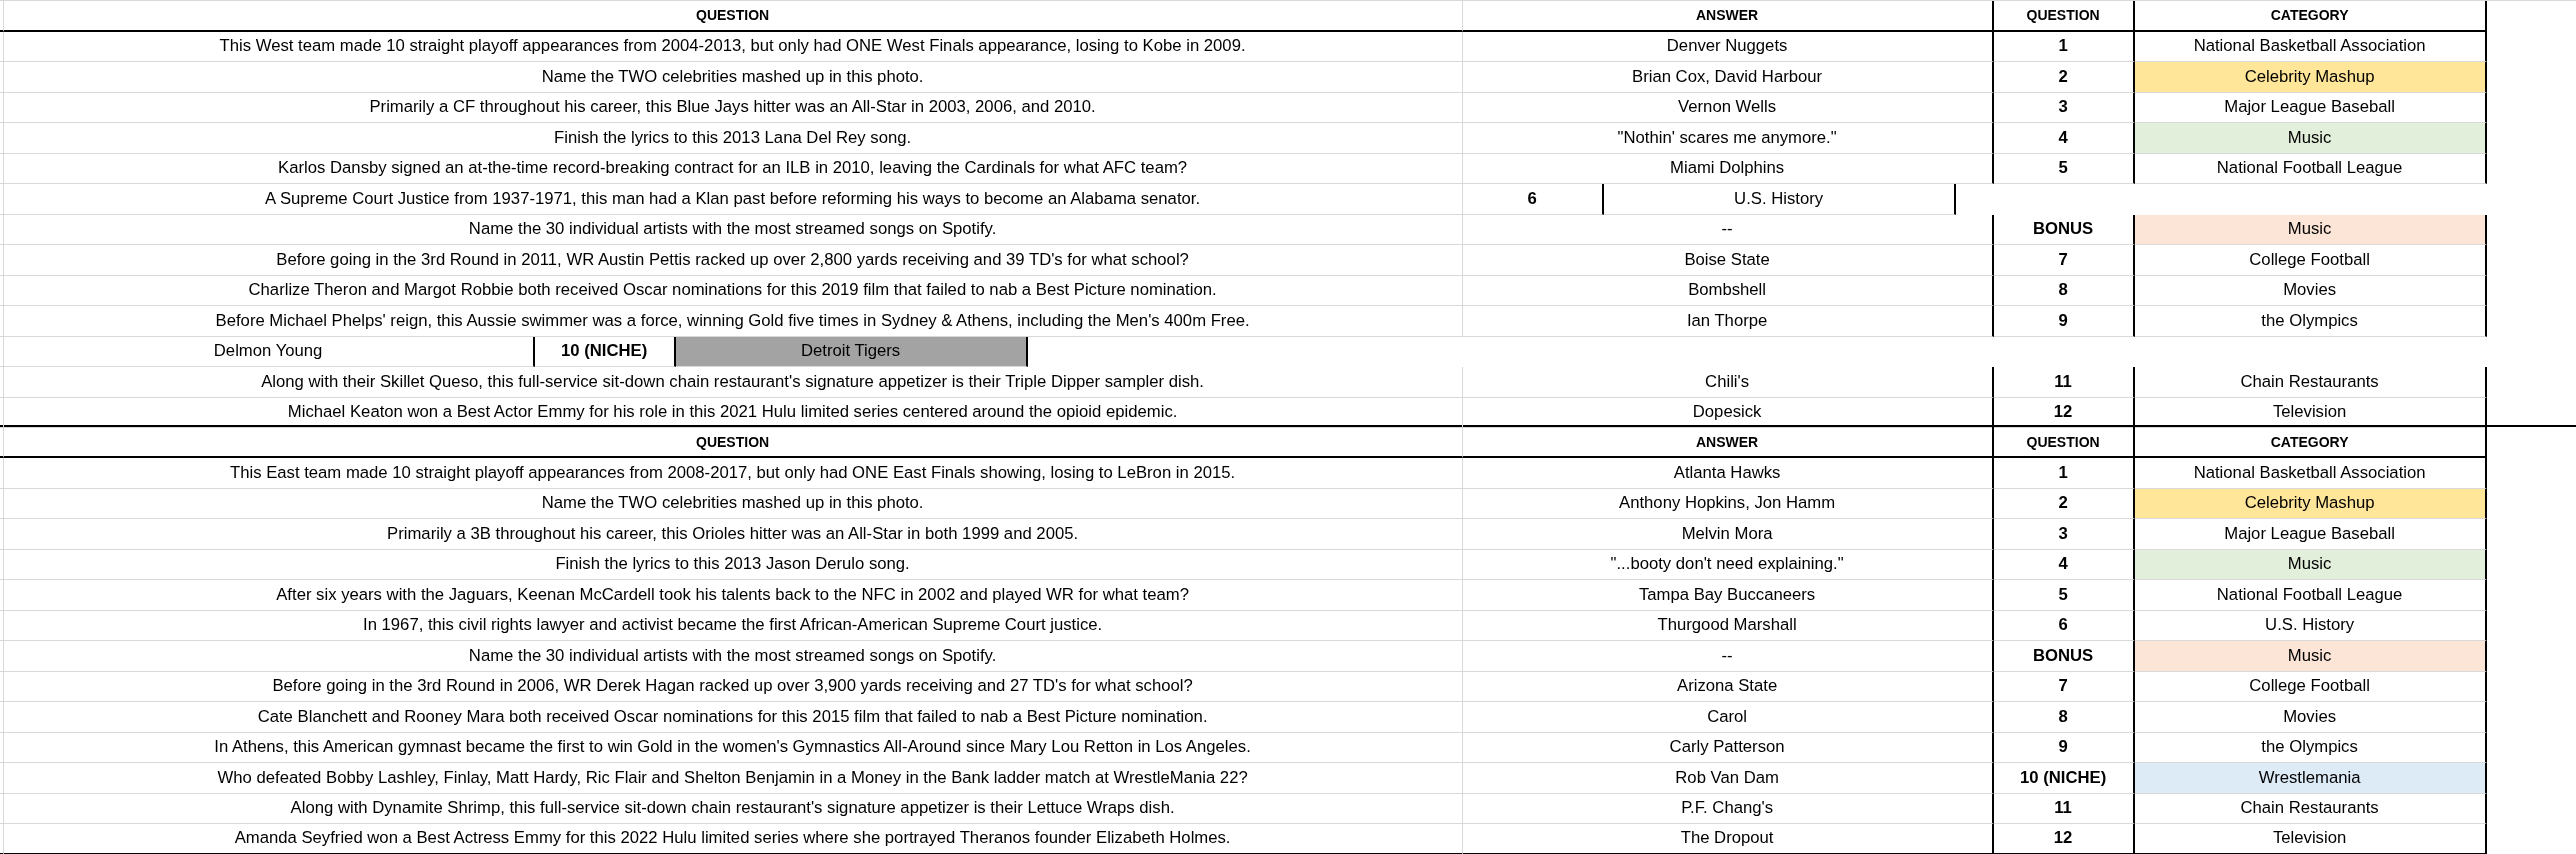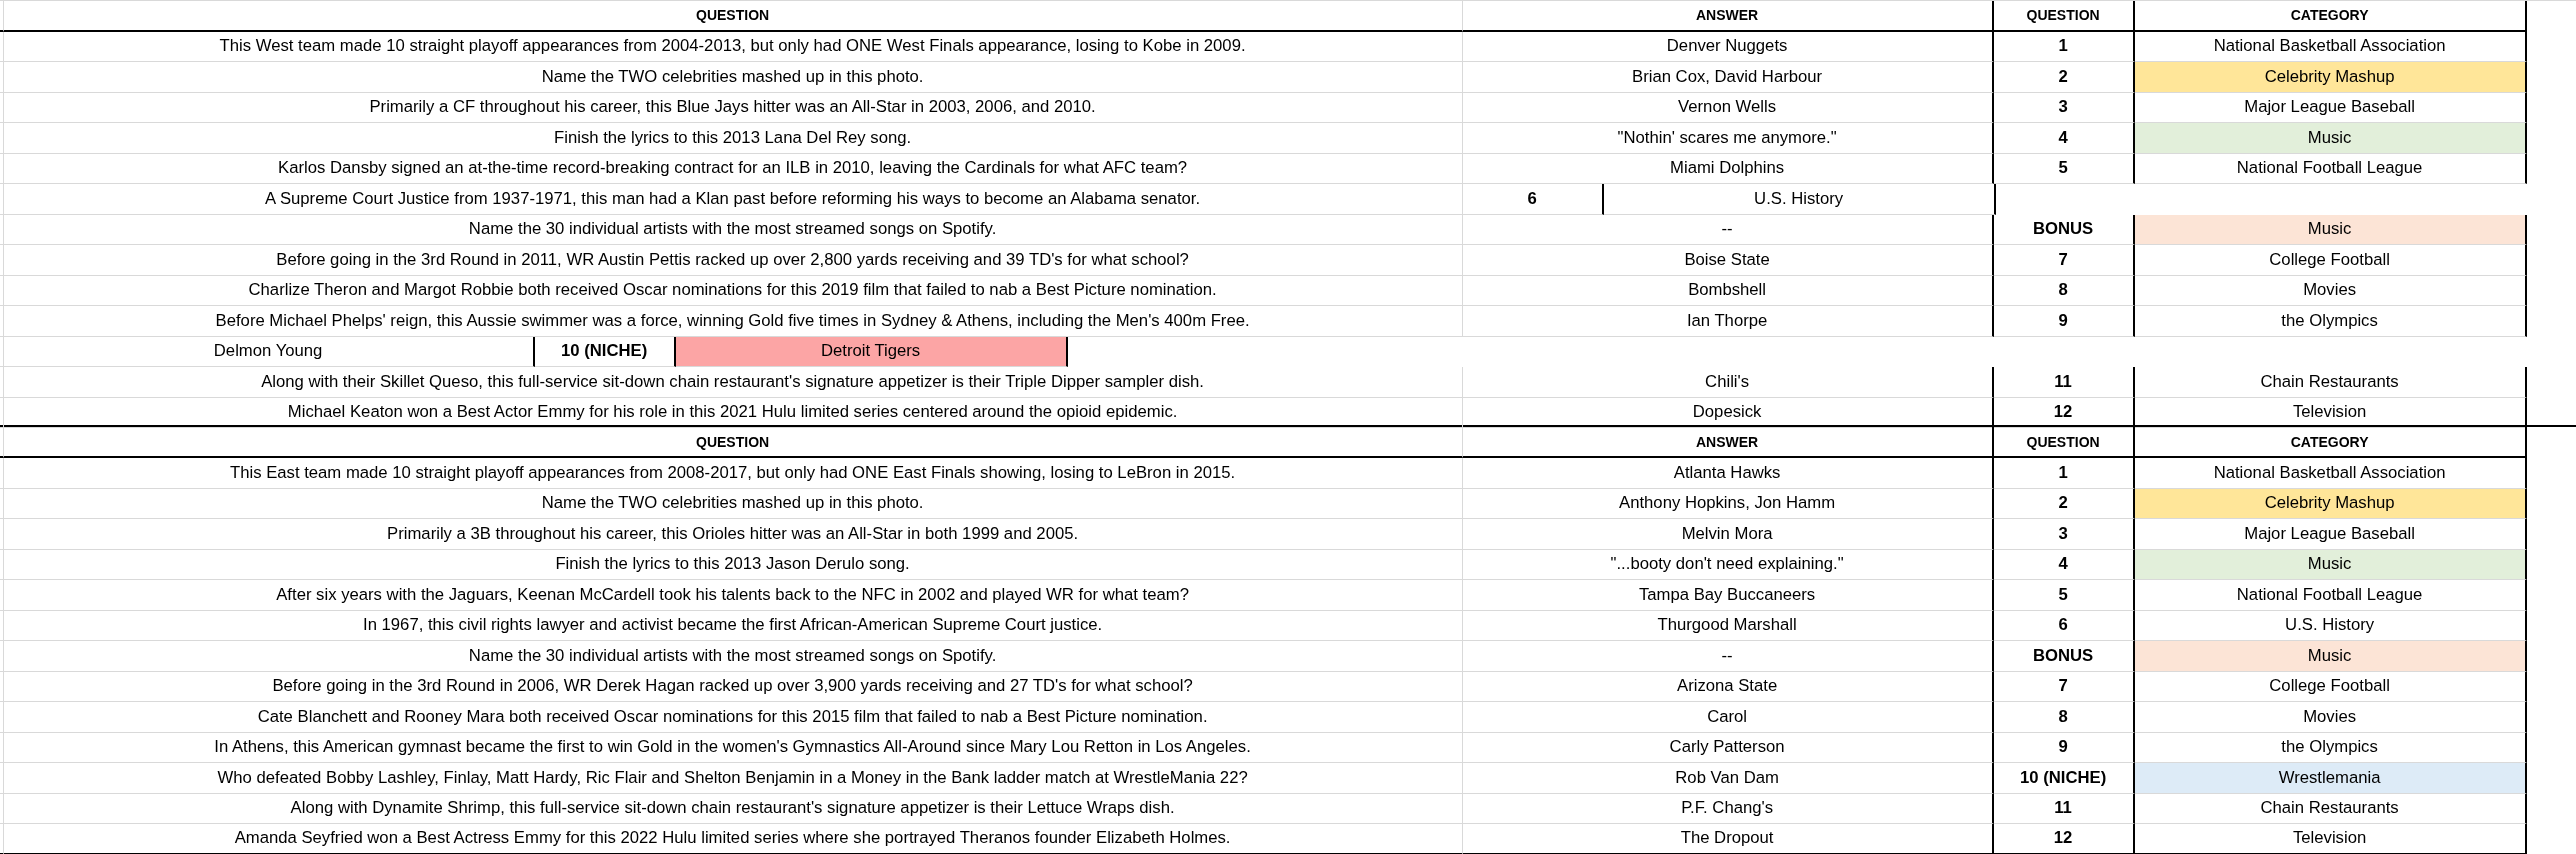--- a/index.html
+++ b/index.html
@@ -13,21 +13,21 @@
     display: flex; align-items: center; justify-content: center;
     height: 100%;
     font-size: 16.7px;
     white-space: nowrap; overflow: hidden;
     border-bottom: 0.7px solid #d9d9d9;
   }
   .gutter   { width: 3.6px;    border-right: 0.7px solid #d9d9d9; }
   .c-q      { width: 1459px; border-right: 0.7px solid #d9d9d9; }
   .c-a      { width: 531px;  border-right: 2.2px solid #000; }
   .c-n      { width: 141px;  border-right: 2.2px solid #000; font-weight: bold; }
-  .c-c      { width: 392px;  border-right: 2.2px solid #000; }
+  .c-c      { width: 352px;  border-right: 2.2px solid #000; }
 
   .row.header .cell {
     font-weight: bold;
     font-size: 14px;
     border-bottom: 2.9px solid #000;
   }
   .section + .section .row.header { border-top: 2.9px solid #000; height: 33px; margin-top: -2.9px; }
   .section:last-child .row:last-child .cell { border-bottom: 2.9px solid #000; }
 </style>
 </head>
@@ -119,21 +119,21 @@
     <div class="cell c-q">Before Michael Phelps' reign, this Aussie swimmer was a force, winning Gold five times in Sydney &amp; Athens, including the Men's 400m Free.</div>
     <div class="cell c-a">Ian Thorpe</div>
     <div class="cell c-n">9</div>
     <div class="cell c-c">the Olympics</div>
   </div>
 
   <div class="row">
     <div class="cell gutter"></div>
     <div class="cell c-a">Delmon Young</div>
     <div class="cell c-n">10 (NICHE)</div>
-    <div class="cell c-c" style="background-color: #fca5a5; text-align: right;">Detroit Tigers</div>
+    <div class="cell c-c" style="background-color: #a3a3a3; text-align: right;">Detroit Tigers</div>
   </div>
 
   <div class="row">
     <div class="cell gutter"></div>
     <div class="cell c-q">Along with their Skillet Queso, this full-service sit-down chain restaurant's signature appetizer is their Triple Dipper sampler dish.</div>
     <div class="cell c-a">Chili's</div>
     <div class="cell c-n">11</div>
     <div class="cell c-c">Chain Restaurants</div>
   </div>
 

